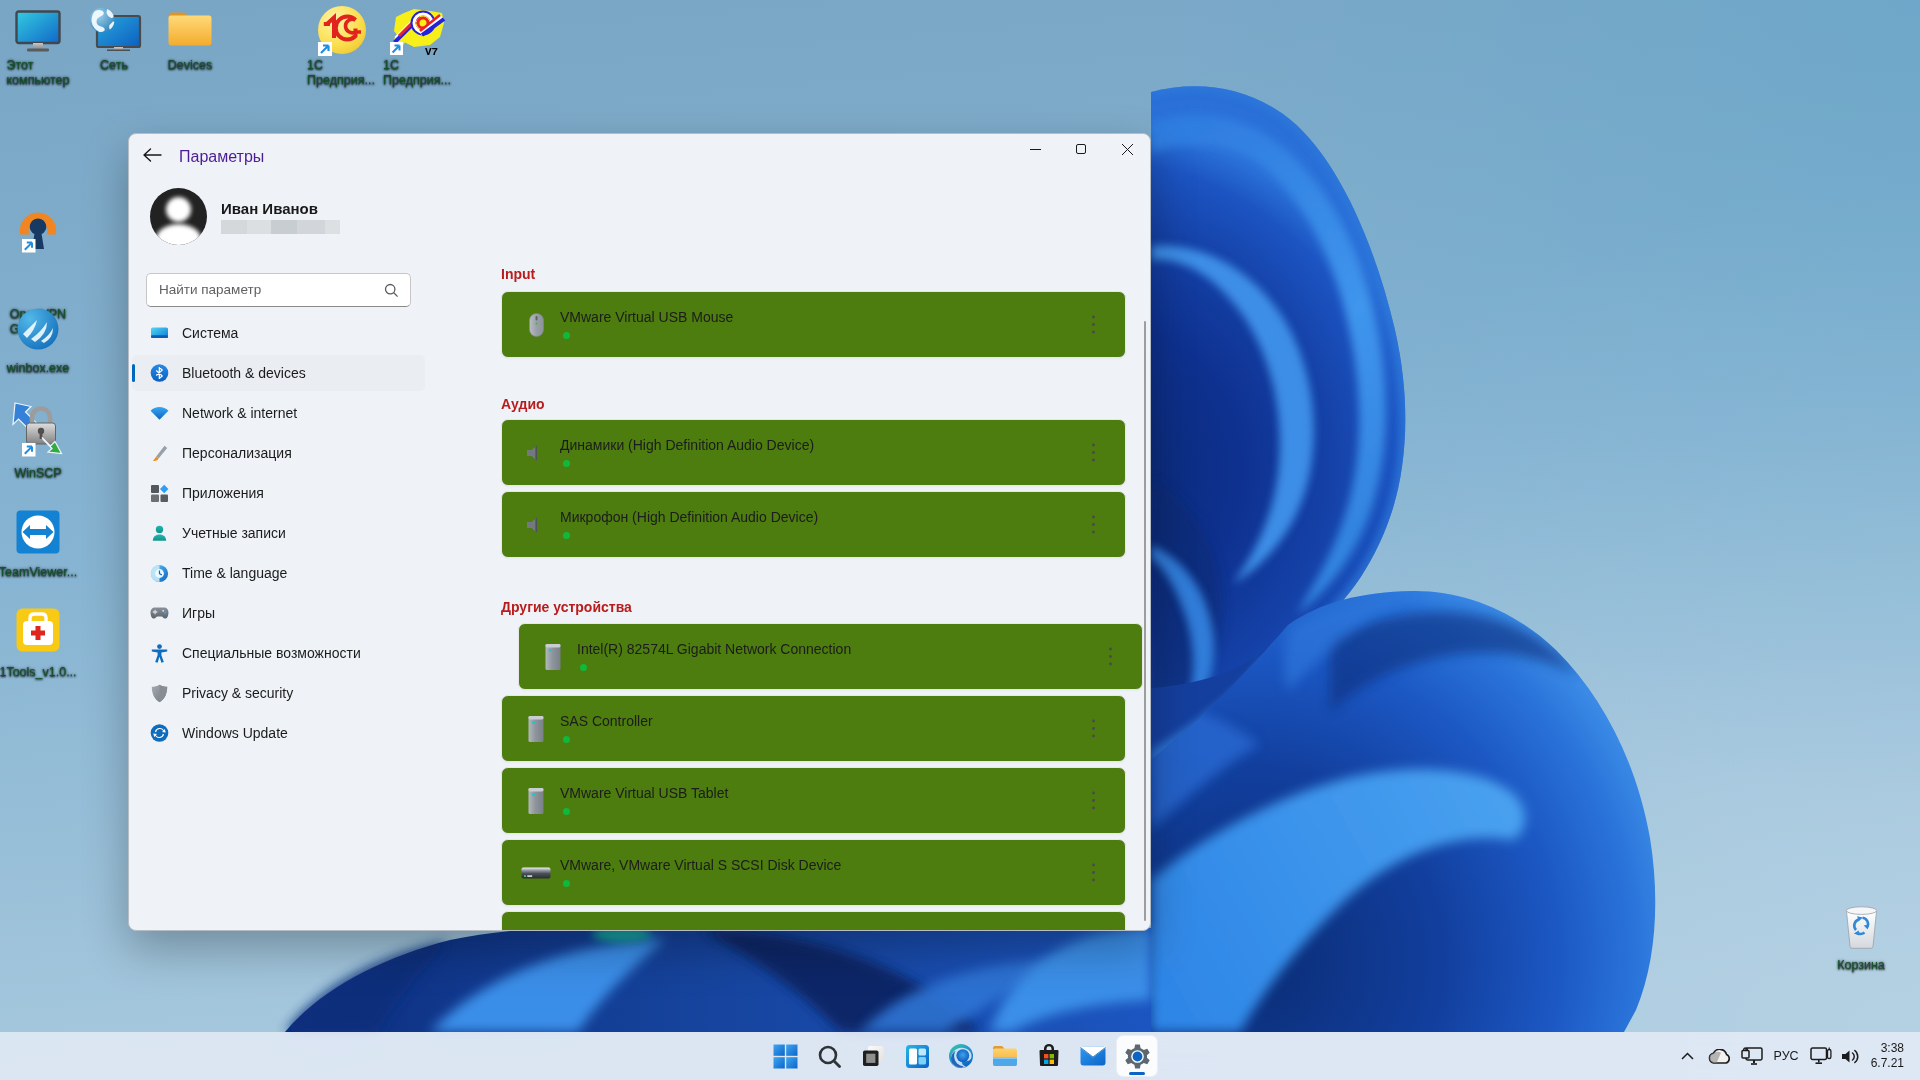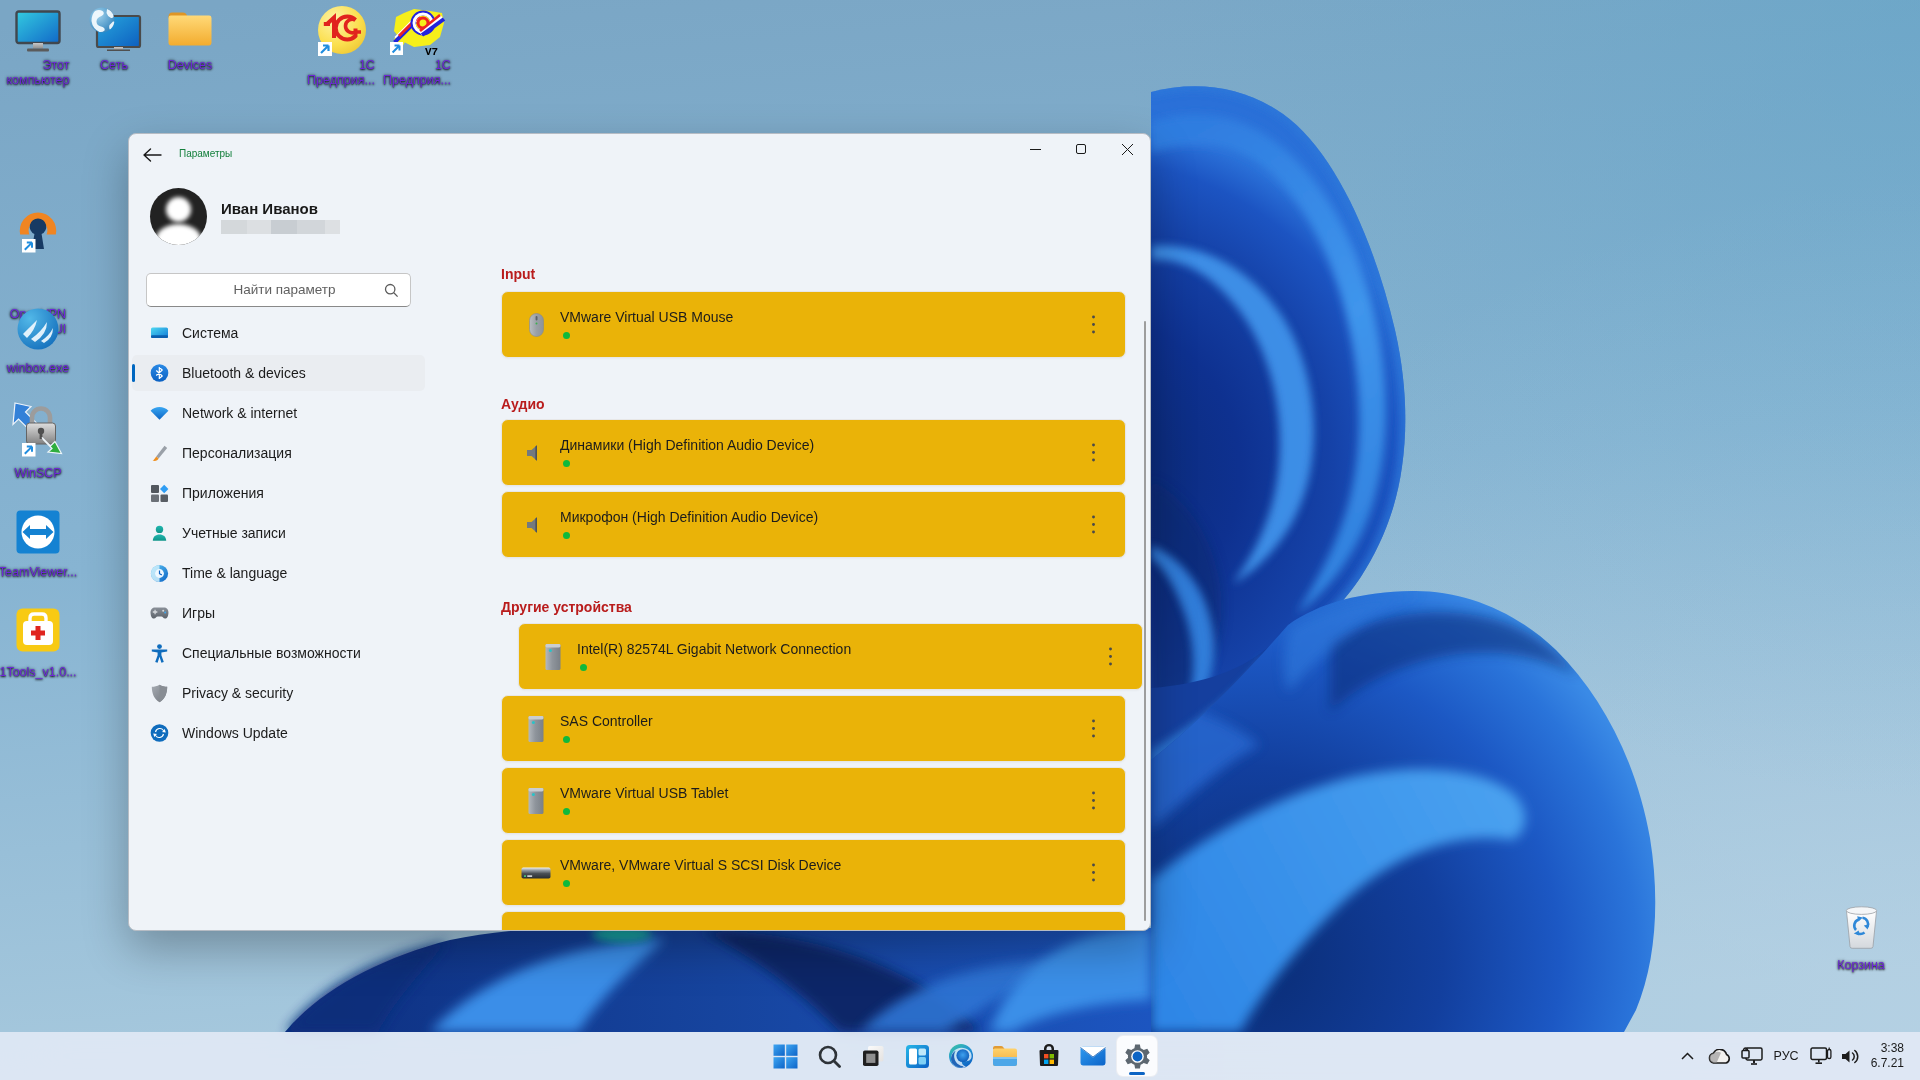--- a/index.html
+++ b/index.html
@@ -1,45 +1,45 @@
 <!DOCTYPE html>
 <html><head>
 <meta charset="utf-8">
 <style>
   * { margin:0; padding:0; box-sizing:border-box; }
   html,body { width:1920px; height:1080px; overflow:hidden; font-family:"Liberation Sans", sans-serif; }
   #stage { position:absolute; left:0; top:0; width:1920px; height:1080px; overflow:hidden; }
   #wall { position:absolute; left:0; top:0; }
-  .dlabel { position:absolute; color:#6d28d9; font-size:12.5px; text-align:right; text-shadow:0 1px 2px rgba(0,0,0,.9), 0 0 3px rgba(0,0,0,.7); line-height:14.5px; white-space:nowrap; transform:translateX(-50%); }
+  .dlabel { position:absolute; color:#14532d; font-size:12.5px; text-align:left; text-shadow:0 1px 2px rgba(0,0,0,.9), 0 0 3px rgba(0,0,0,.7); line-height:14.5px; white-space:nowrap; transform:translateX(-50%); }
   .dicon { position:absolute; }
   
   #win { position:absolute; left:128px; top:133px; width:1023px; height:798px; background:#eff3f8; border-radius:8px; border:1px solid #b6bcc4; box-shadow:0 18px 45px rgba(0,0,0,.28); overflow:hidden; }
   #winbtns { position:absolute; right:0; top:0; height:32px; display:flex; }
   .wbtn { width:46px; height:30px; display:flex; align-items:center; justify-content:center; color:#1a1a1a; }
   #backarrow { position:absolute; left:14px; top:14px; }
-  #titletext { position:absolute; left:50px; top:14px; font-size:10px; color:#15803d; }
+  #titletext { position:absolute; left:50px; top:14px; font-size:16px; color:#4c1d95; }
   
   #avatar { position:absolute; left:21px; top:54px; width:57px; height:57px; border-radius:50%; background:#222; overflow:hidden; }
   #avatar .head { position:absolute; left:16px; top:9px; width:25px; height:25px; background:#fff; border-radius:50%; filter:blur(2px); }
   #avatar .body { position:absolute; left:6px; top:36px; width:45px; height:30px; background:#fff; border-radius:50% 50% 0 0; filter:blur(2px); }
   #uname { position:absolute; left:92px; top:66px; font-size:15px; font-weight:bold; color:#191919; }
   #ublur { position:absolute; left:92px; top:86px; width:119px; height:14px; display:flex; }
   #ublur div { height:14px; }
-  #searchbox { position:absolute; left:17px; top:139px; width:265px; height:34px; background:#fff; border:1px solid #c6c6c6; border-bottom-color:#898989; border-radius:5px; font-size:13.5px; color:#606060; line-height:32px; padding-left:12px;text-align:center; }
+  #searchbox { position:absolute; left:17px; top:139px; width:265px; height:34px; background:#fff; border:1px solid #c6c6c6; border-bottom-color:#898989; border-radius:5px; font-size:13.5px; color:#606060; line-height:32px; padding-left:12px; }
   #searchbox svg { position:absolute; right:11px; top:9px; }
   .nav { position:absolute; left:3px; width:293px; height:36px; border-radius:5px; display:flex; align-items:center; font-size:14px; color:#1b1b1b; }
   .nav .ic { width:19px; height:19px; margin-left:18px; margin-right:13px; flex:none; display:flex; align-items:center; justify-content:center; }
   .nav.sel { background:#eaedf1; }
   .nav.sel::before { content:""; position:absolute; left:0px; top:9px; width:3px; height:18px; background:#0067c0; border-radius:2px; }
   
   #hdr { position:absolute; left:367px; top:74px; font-size:27px; font-weight:600; color:#5d5d5d; letter-spacing:-0.3px; }
   #hdr b { color:#191919; font-weight:600;}
   #hdr span.sep { font-size:19px; color:#5d5d5d; padding:0 9px; position:relative; top:-3px;}
   .seclabel { position:absolute; left:372px; font-size:14px; font-weight:bold; color:#b91c1c; }
-  .card { position:absolute; left:372px; width:625px; height:67px; background:#eab308; border:1px solid #e7e7e7; border-radius:7px; box-shadow:0 1px 2px rgba(0,0,0,0.035); }
+  .card { position:absolute; left:372px; width:625px; height:67px; background:#4d7c0f; border:1px solid #e7e7e7; border-radius:7px; box-shadow:0 1px 2px rgba(0,0,0,0.035); }
   .card .dots { position:absolute; right:30px; top:22px; width:3px; height:22px; color:#454545; }
   .card .dname { position:absolute; left:58px; top:17px; font-size:14px; color:#1c1c1c; }
   .card .gdot { position:absolute; left:61px; top:40px; width:7px; height:7px; border-radius:50%; background:#0fb93c; }
   .card .icbox { position:absolute; left:18px; top:14px; width:32px; height:38px; display:flex; align-items:center; justify-content:center; }
   #scrollbar { position:absolute; right:4px; top:187px; width:2px; height:600px; background:#9d9d9d; border-radius:2px; }
   
   #taskbar { position:absolute; left:0; top:1032px; width:1920px; height:56px; background:rgba(229,235,247,.85); backdrop-filter: blur(30px); }
   #tbicons { position:absolute; left:763px; top:0; height:48px; display:flex; align-items:center; }
   .tbi { width:44px; height:44px; display:flex; align-items:center; justify-content:center; }
   #tray { position:absolute; right:0; top:0; height:48px; display:flex; align-items:center; }

